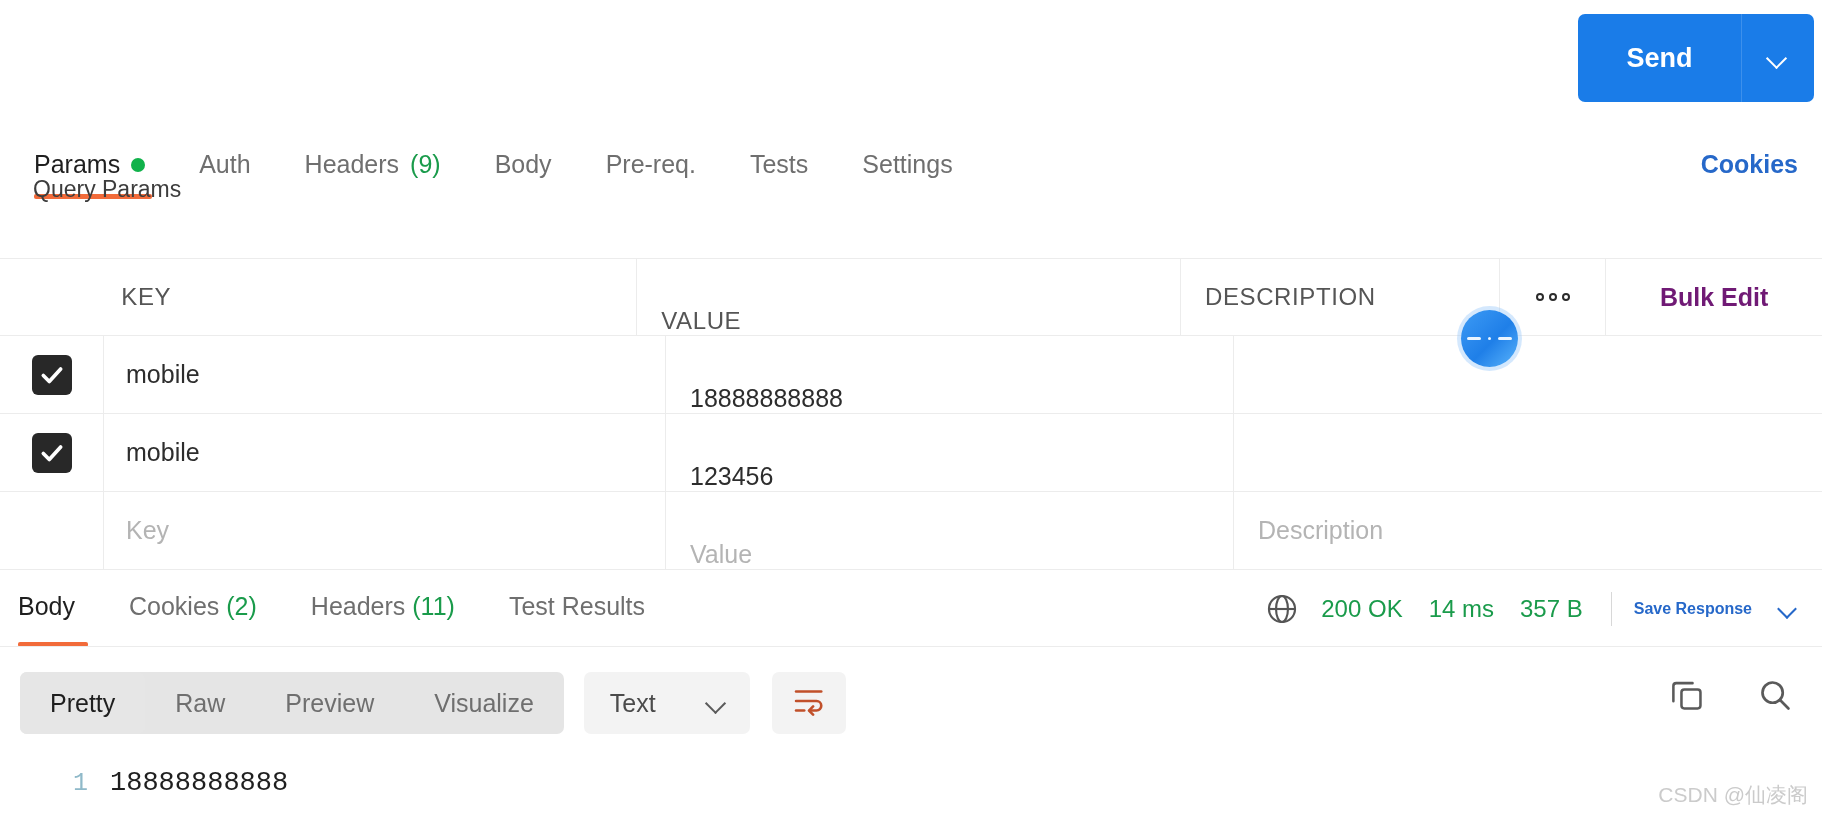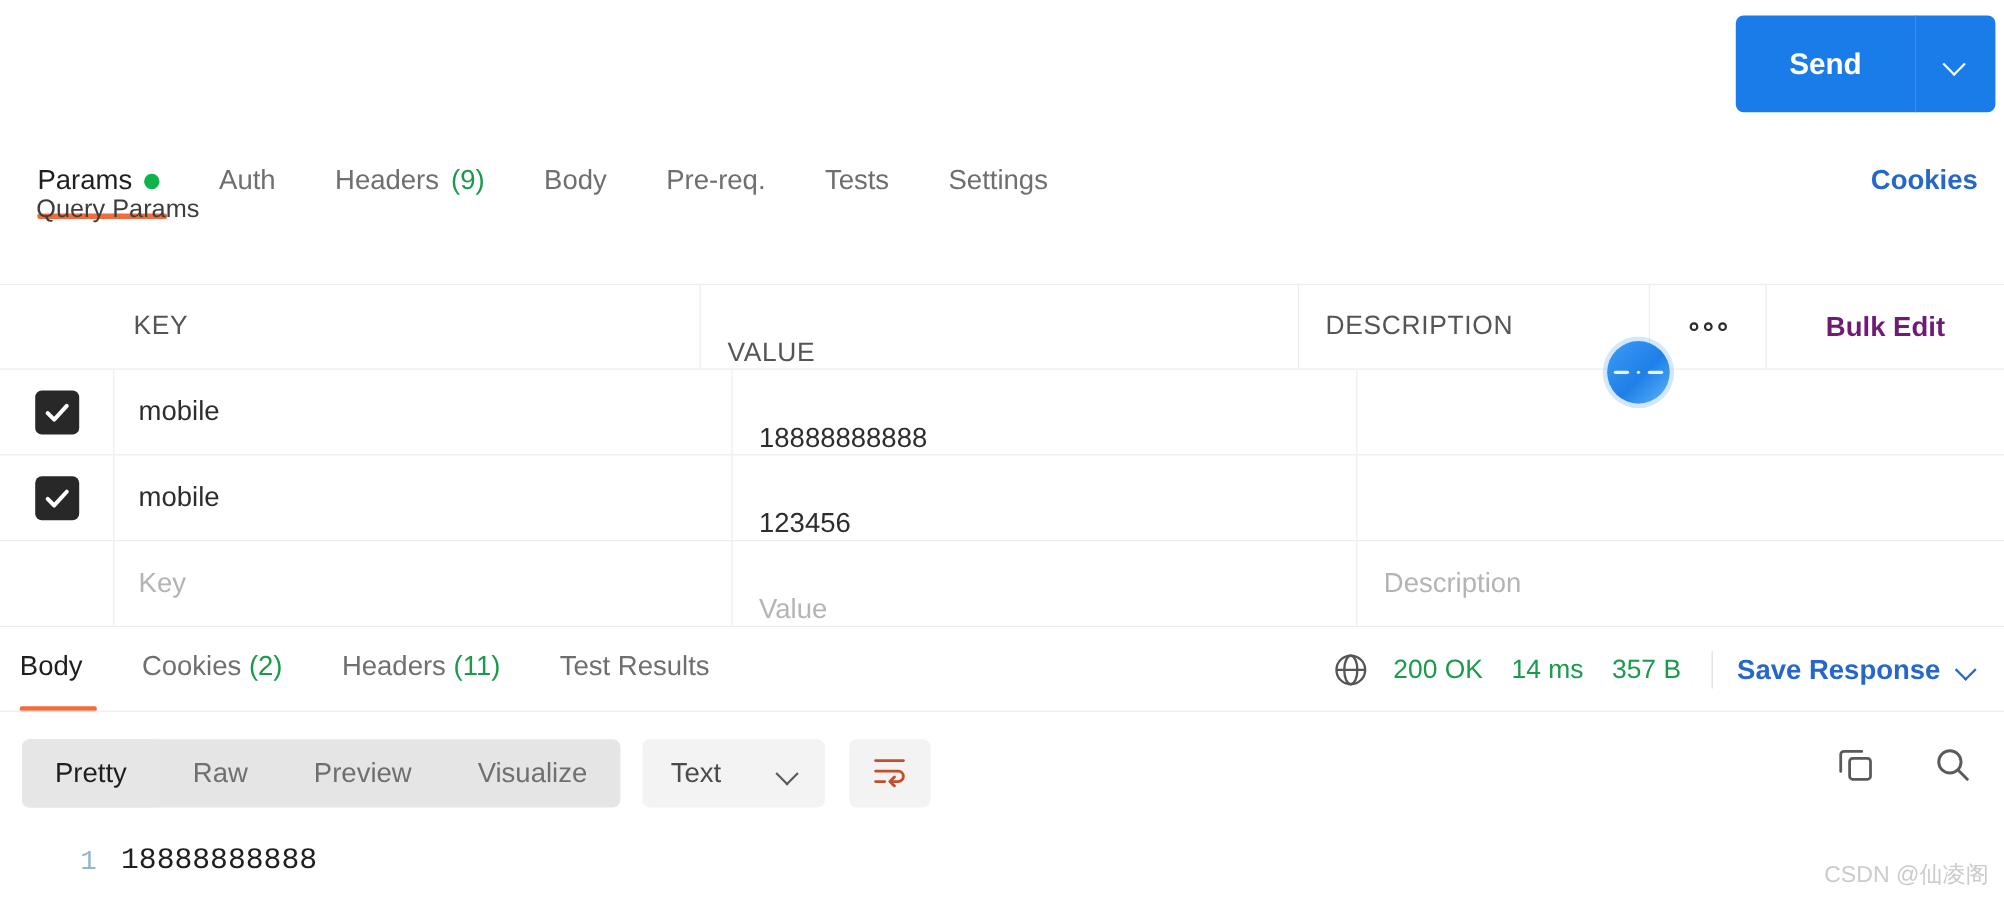--- a/index.html
+++ b/index.html
@@ -127,21 +127,21 @@
   
   .res-tabs { position: absolute; left: 0; top: 592px; width: 1822px; height: 54px; }
   .res-tab { font-size: 25px; color: #6f6f6f; margin-right: 42px; white-space: nowrap; }
   .res-tab.active { color: #1f1f1f; }
   .res-underline { position: absolute; left: 18px; top: 50px; width: 70px; height: 5px; background: #f26b3a; border-radius: 2px; }
 
   .status-wrap { position: absolute; right: 22px; top: 0; display: flex; align-items: center; gap: 0; }
   .globe { width: 34px; height: 34px; margin-right: 22px; }
   .st { font-size: 24px; color: #1a9b4b; margin-right: 26px; white-space: nowrap; }
   .st-div { width: 1px; height: 34px; background: #d8d8d8; margin: 0 22px 0 2px; }
-  .save-resp { font-size: 25px; color: #2668c9; font-weight: 700; margin-right: 14px; }
+  .save-resp { font-size: 16px; color: #2668c9; font-weight: 700; margin-right: 26px; }
   .save-caret { width: 22px; height: 22px; position: relative; }
   .save-caret::before {
     content: ""; position: absolute; left: 2px; top: 4px; width: 12px; height: 12px;
     border-right: 2.4px solid #2668c9; border-bottom: 2.4px solid #2668c9; transform: rotate(45deg);
   }
   .res-divider { position: absolute; left: 0; top: 646px; width: 1822px; height: 1px; background: #ececec; }
 
   
   .fmt { position: absolute; left: 20px; top: 672px; height: 62px; display: flex; align-items: center; }
   .seg { height: 62px; background: #e5e5e5; border-radius: 7px; display: flex; align-items: center; }

